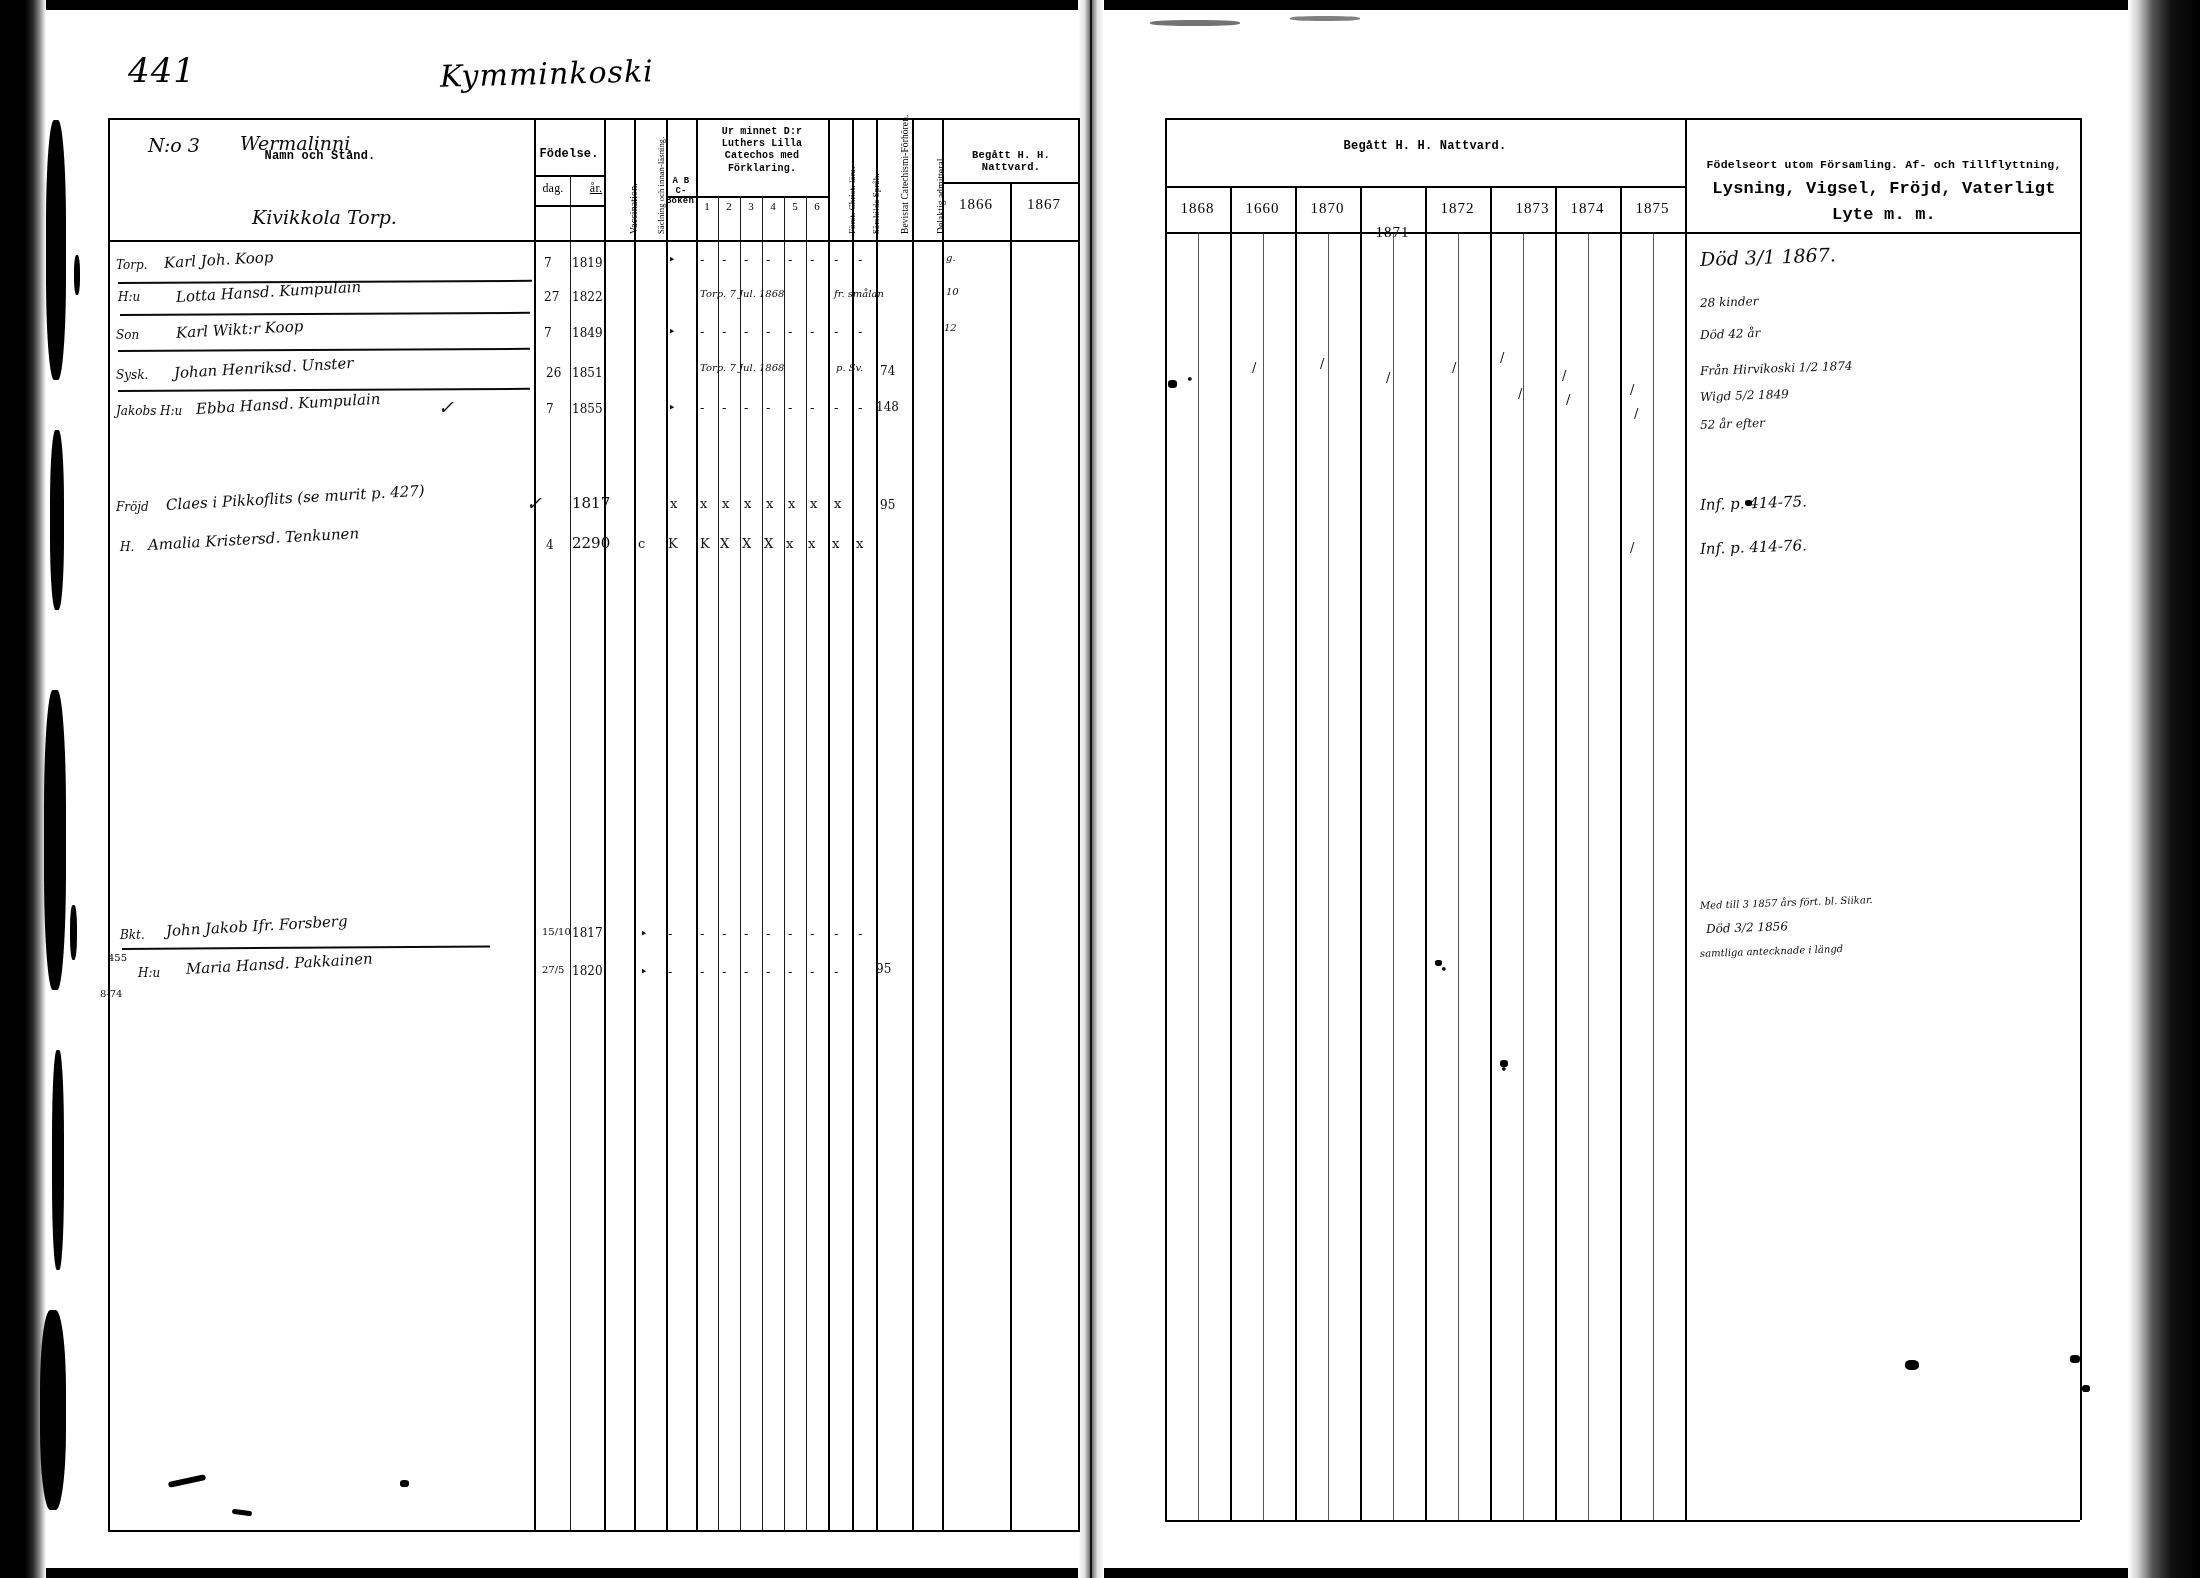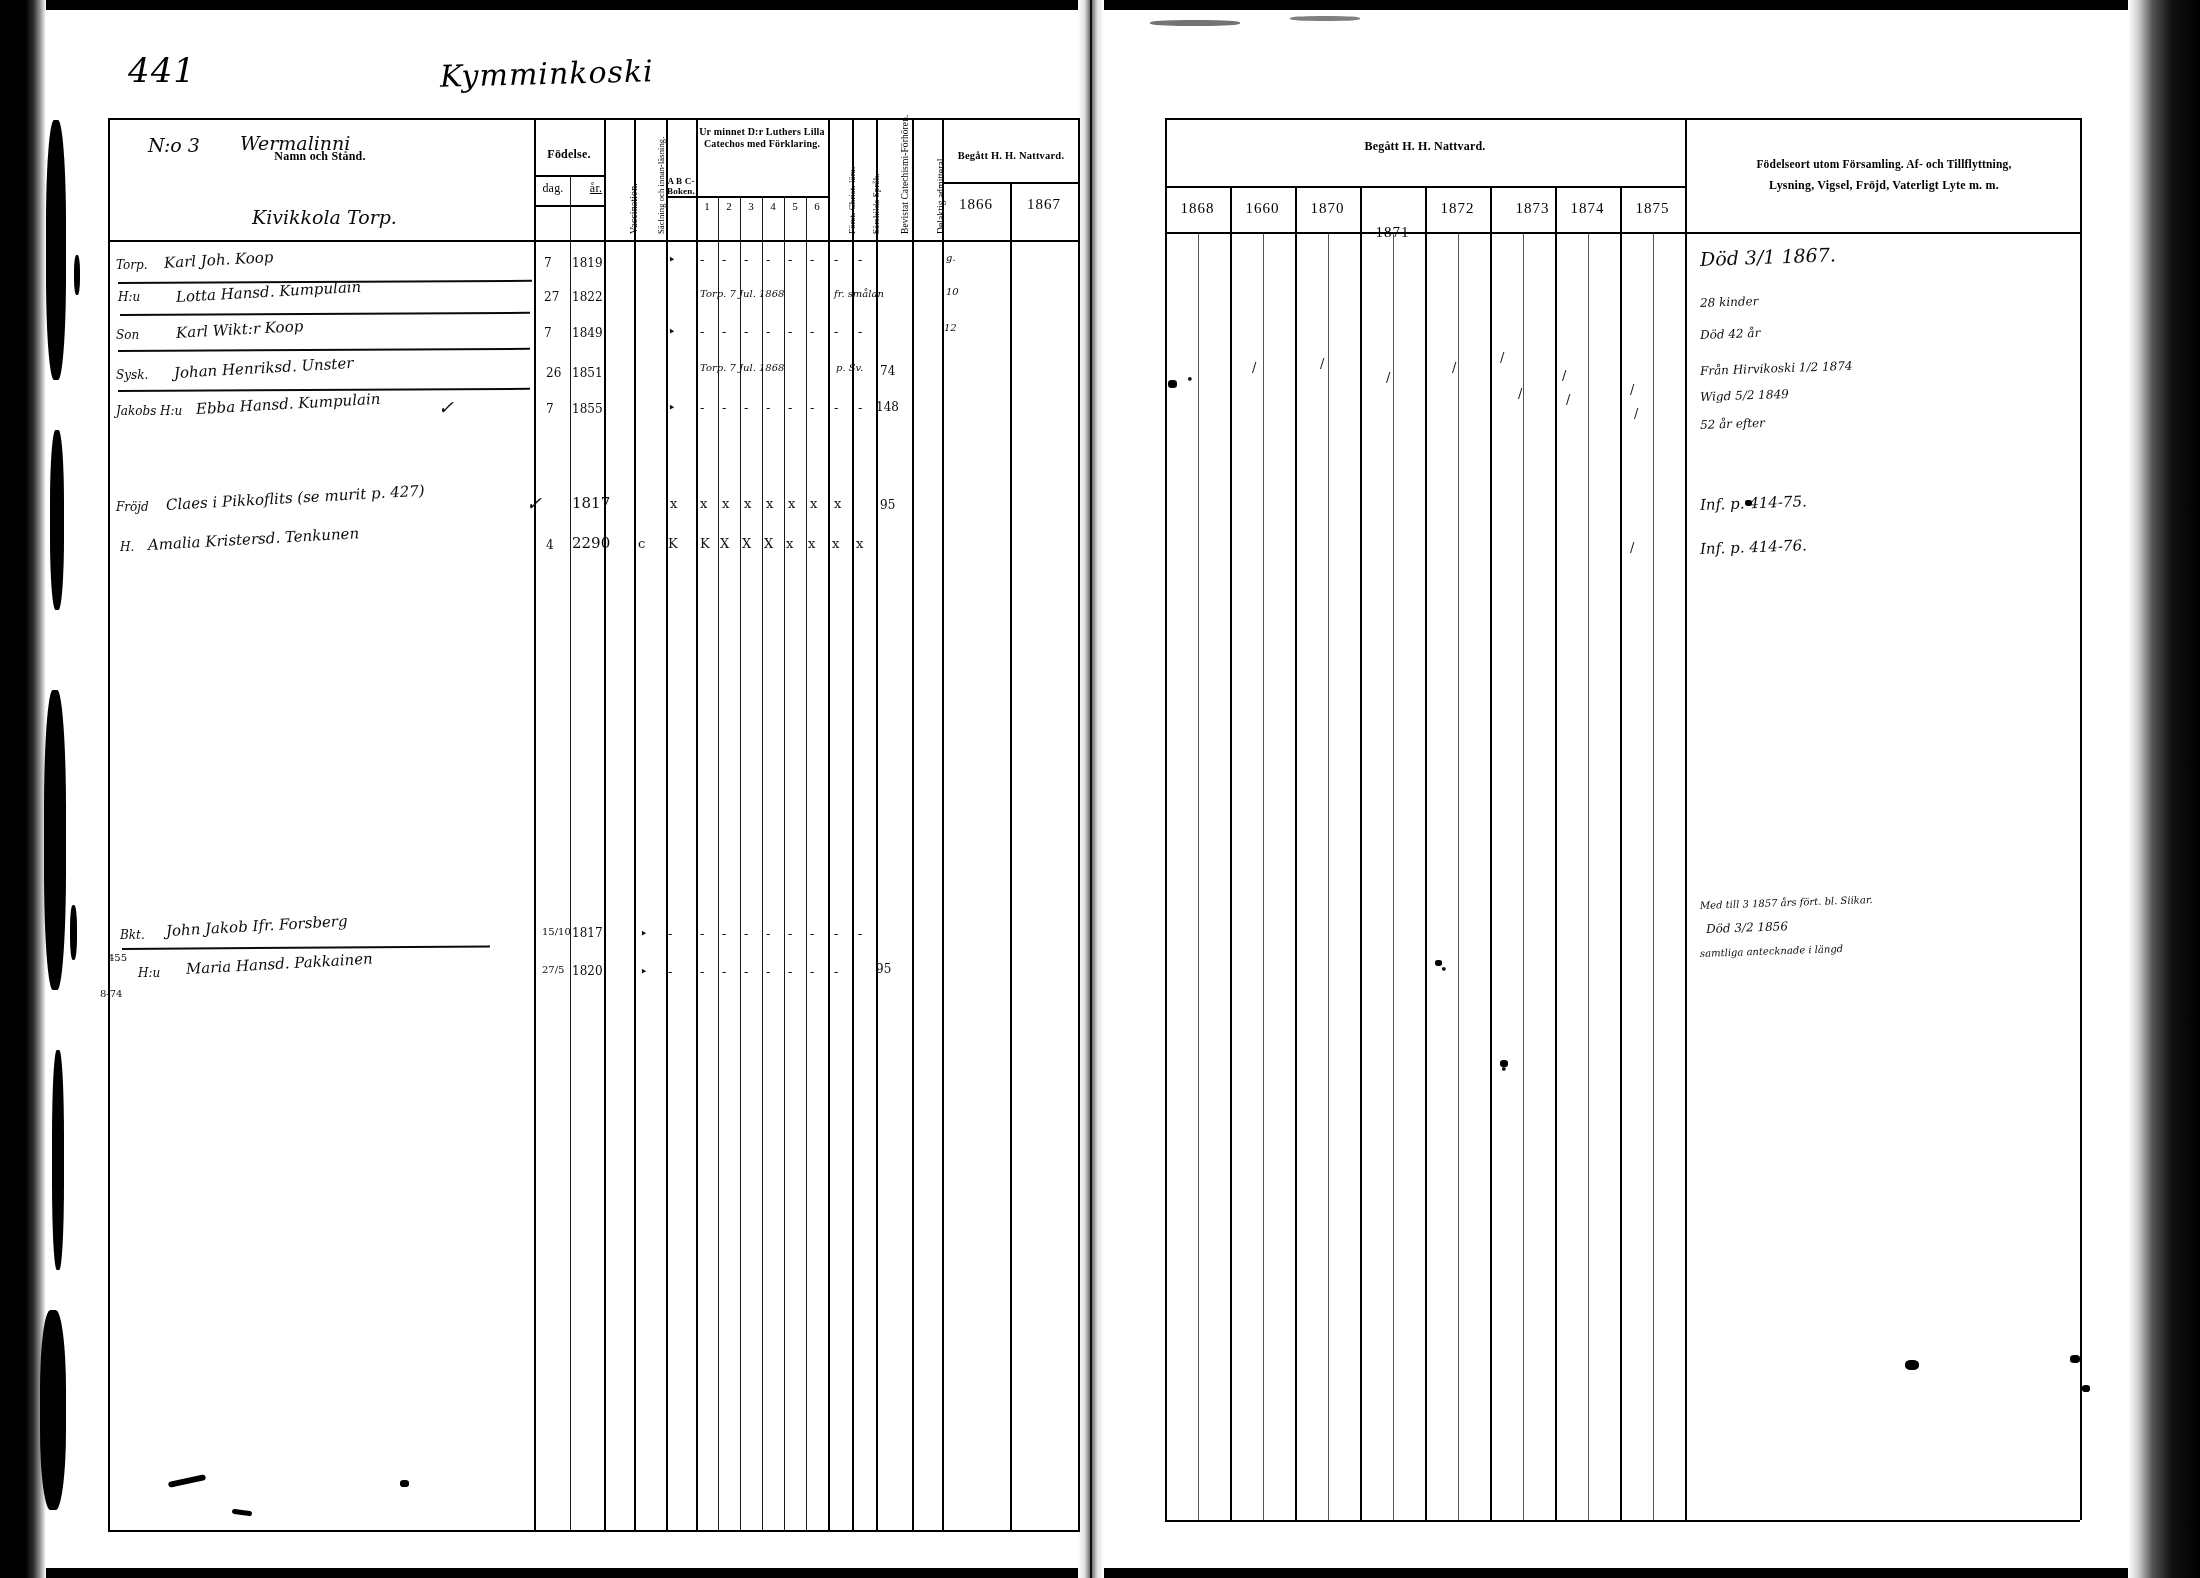--- a/index.html
+++ b/index.html
@@ -59,21 +59,21 @@
   
   .ph {
     position: absolute;
     font-family: "Liberation Serif", serif;
     font-size: 12px;
     line-height: 1.12;
     text-align: center;
     color: #000;
     letter-spacing: .2px;
   }
-  .ph.b { font-weight: bold; }
+  .ph.b { font-weight: bold; font-family: Liberation Mono, monospace; }
 
   
   .vtext {
     position: absolute;
     transform-origin: 0 0;
     transform: rotate(-90deg);
     white-space: nowrap;
     font-family: "Liberation Serif", serif;
     font-size: 10px;
     color: #000;
@@ -414,21 +414,21 @@
     <div class="ph" style="left:1165px;top:200px;width:65px;font-size:15px;letter-spacing:1px;">1868</div>
     <div class="ph" style="left:1230px;top:200px;width:65px;font-size:15px;letter-spacing:1px;">1660</div>
     <div class="ph" style="left:1295px;top:200px;width:65px;font-size:15px;letter-spacing:1px;">1870</div>
     <div class="ph" style="left:1360px;top:200px;width:65px;font-size:15px;letter-spacing:1px;margin-top:24px;">1871</div>
     <div class="ph" style="left:1425px;top:200px;width:65px;font-size:15px;letter-spacing:1px;">1872</div>
     <div class="ph" style="left:1490px;top:200px;width:85px;font-size:15px;letter-spacing:1px;">1873</div>
     <div class="ph" style="left:1555px;top:200px;width:65px;font-size:15px;letter-spacing:1px;">1874</div>
     <div class="ph" style="left:1620px;top:200px;width:65px;font-size:15px;letter-spacing:1px;">1875</div>
 
     <div class="ph b" style="left:1690px;top:156px;width:388px;font-size:11.5px;line-height:1.5;">Födelseort utom Församling. Af- och Tillflyttning,</div>
-    <div class="ph b" style="left:1690px;top:176px;width:388px;font-size:12px;line-height:1.5;">Lysning, Vigsel, Fröjd, Vaterligt Lyte m. m.</div>
+    <div class="ph b" style="left:1690px;top:176px;width:388px;font-size:17px;line-height:1.5;">Lysning, Vigsel, Fröjd, Vaterligt Lyte m. m.</div>
   </div>
 
   <div>
     <div class="hw md tilt2" style="left:1700px;top:248px;">Död 3/1 1867.</div>
     <div class="hw xs tilt2" style="left:1700px;top:296px;">28 kinder</div>
     <div class="hw xs tilt2" style="left:1700px;top:328px;">Död 42 år</div>
     <div class="hw xs tilt2" style="left:1700px;top:364px;">Från Hirvikoski 1/2 1874</div>
     <div class="hw xs tilt2" style="left:1700px;top:390px;">Wigd 5/2 1849</div>
     <div class="hw xs tilt2" style="left:1700px;top:418px;">52 år efter</div>
 

